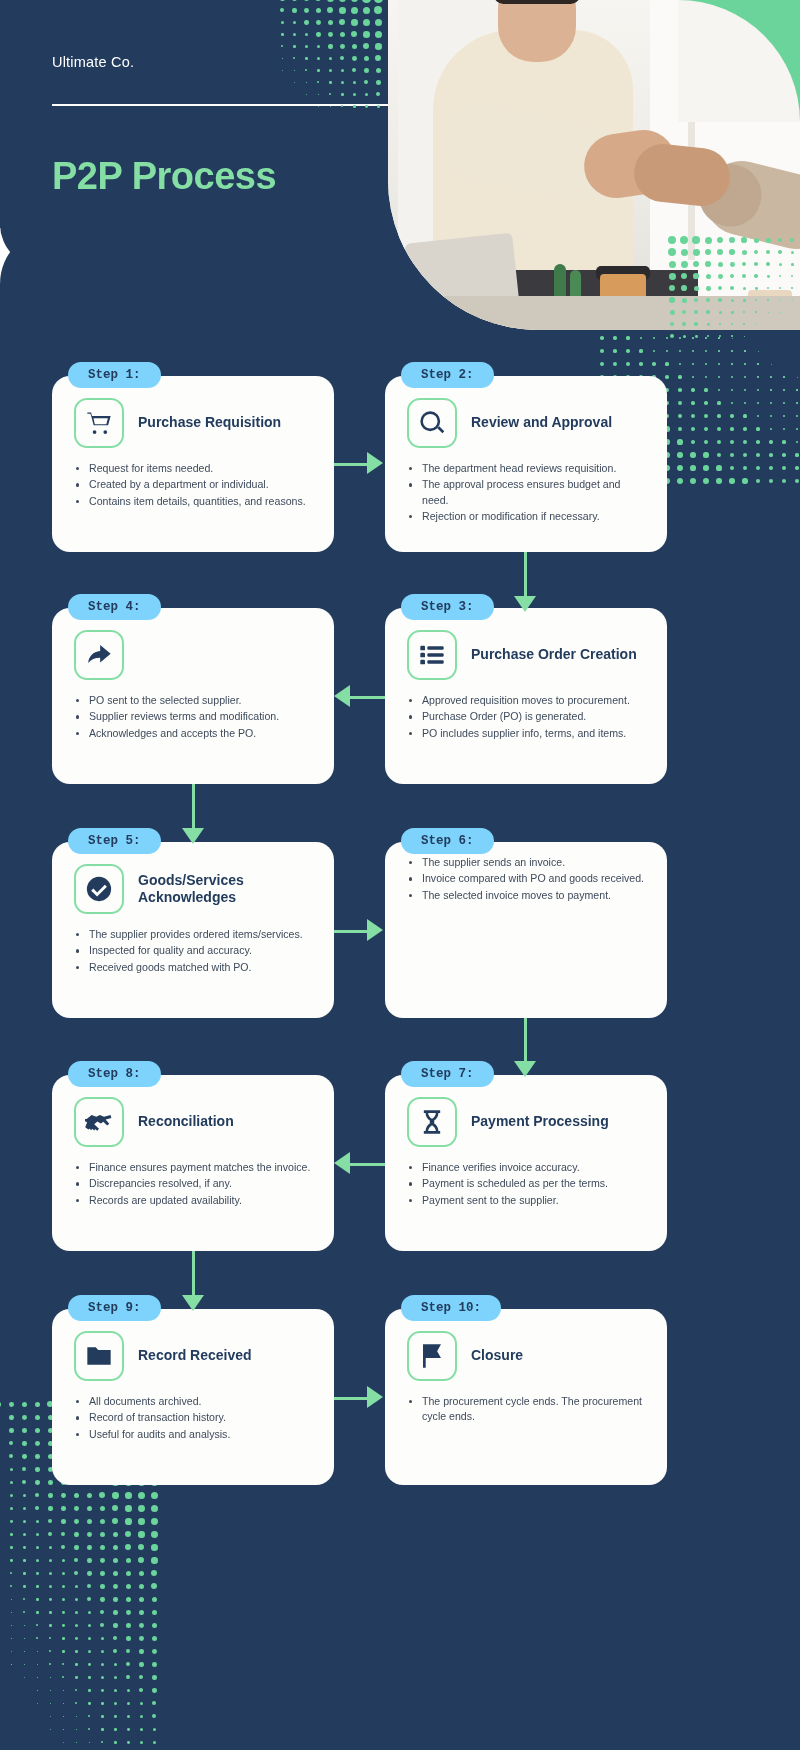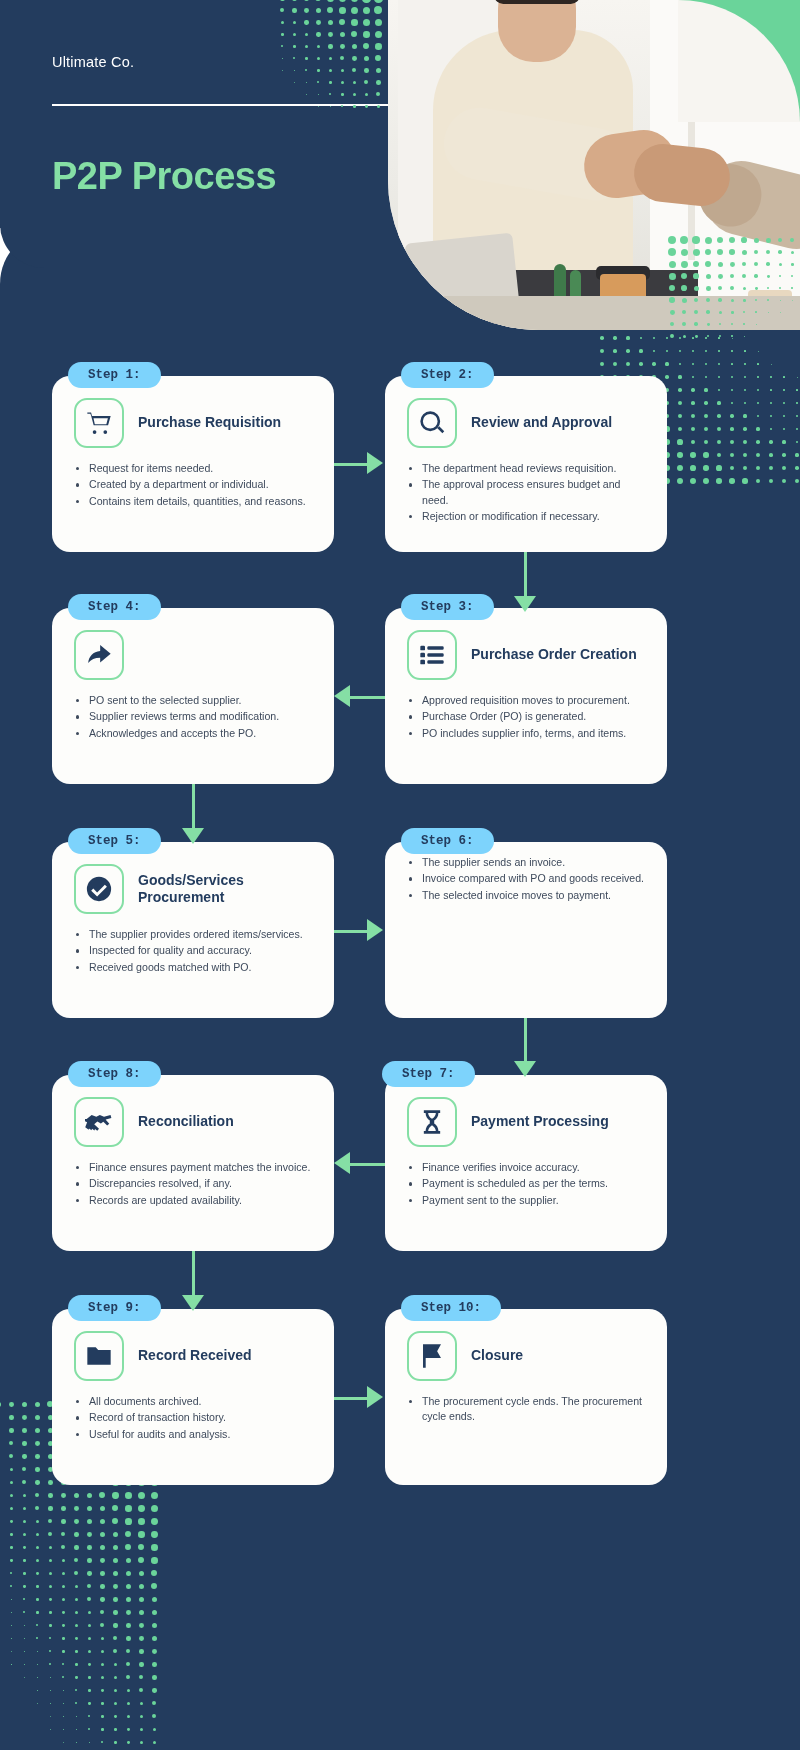--- a/index.html
+++ b/index.html
@@ -1018,37 +1018,37 @@
       </ul>
     </div>
     <div class="badge" style="left: 68px; top: 560px;">Step 5:</div>
     <div class="card" style="left: 52px; top: 574px; width: 282px; height: 176px;">
       <div class="card-head">
         <div class="icon-box">
           <svg viewBox="0 0 24 24">
             <path d="M12 1.6A10.4 10.4 0 1 1 1.6 12 10.4 10.4 0 0 1 12 1.6zm5 6.7-6.6 6.6-3.3-3.3-1.8 1.8 5.1 5.1 8.4-8.4-1.8-1.8z"></path>
           </svg>
         </div>
-        <div class="card-title">Goods/Services Procurement</div>
+        <div class="card-title">Goods/Services Acknowledges</div>
       </div>
       <ul class="bullets">
         <li>The supplier provides ordered items/services.</li>
         <li>Inspected for quality and accuracy.</li>
         <li>Received goods matched with PO.</li>
       </ul>
     </div>
     <div class="badge" style="left: 401px; top: 560px;">Step 6:</div>
     <div class="card" style="left: 385px; top: 574px; width: 282px; height: 176px;">
       <ul class="bullets">
         <li>The supplier sends an invoice.</li>
         <li>Invoice compared with PO and goods received.</li>
         <li>The selected invoice moves to payment.</li>
       </ul>
     </div>
-    <div class="badge" style="left: 382px; top: 793px;">Step 7:</div>
+    <div class="badge" style="left: 401px; top: 793px;">Step 7:</div>
     <div class="card" style="left: 385px; top: 807px; width: 282px; height: 176px;">
       <div class="card-head">
         <div class="icon-box">
           <svg viewBox="0 0 24 24">
             <path d="M5 2h14v2.2h-1.5c0 3-1.6 5.3-3.6 6.6v2.4c2 1.3 3.6 3.6 3.6 6.6H19V22H5v-2.2h1.5c0-3 1.6-5.3 3.6-6.6v-2.4C8.1 9.5 6.5 7.2 6.5 4.2H5V2zm3.7 2.2c.1 2.2 1.3 3.8 3.3 5 2-1.2 3.2-2.8 3.3-5H8.7zm0 15.6h6.6c-.2-2.2-1.4-3.8-3.3-5-1.9 1.2-3.1 2.8-3.3 5z"></path>
           </svg>
         </div>
         <div class="card-title">Payment Processing</div>
       </div>
       <ul class="bullets">

